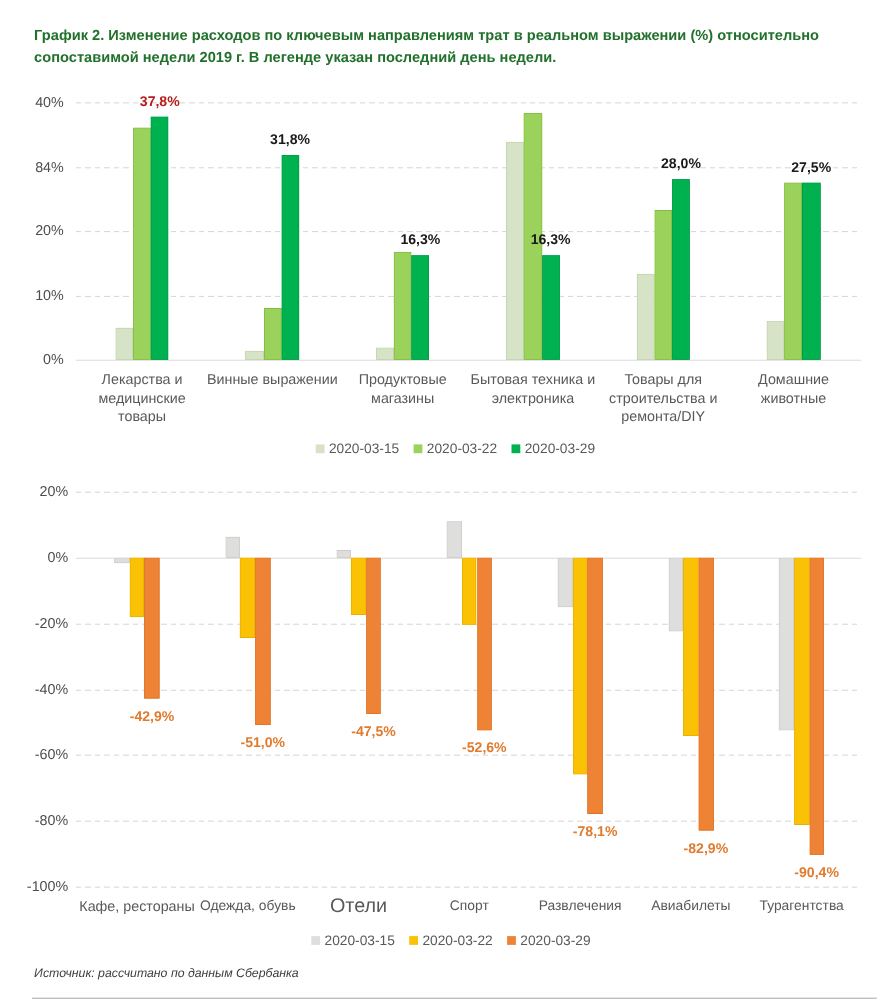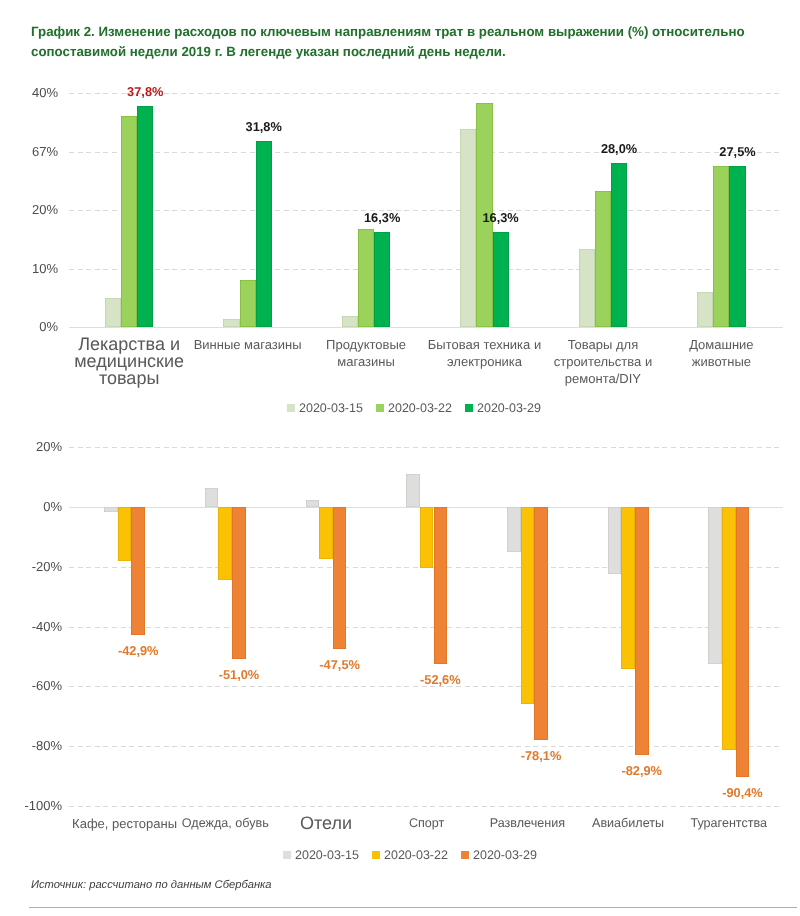--- a/index.html
+++ b/index.html
@@ -40,37 +40,37 @@
   </div>
 
   <div class="chart" id="chart0">
       <div class="axisline" style="left: 69px; top: 327px; width: 714px; background: none rgb(222, 222, 222);"></div>
       <div class="ytick" style="left: 0px; width: 58px; top: 319px;">0%</div>
       <div class="gridline" style="left: 69px; top: 268.5px; width: 714px;"></div>
       <div class="ytick" style="left: 0px; width: 58px; top: 260.5px;">10%</div>
       <div class="gridline" style="left: 69px; top: 210px; width: 714px;"></div>
       <div class="ytick" style="left: 0px; width: 58px; top: 202px;">20%</div>
       <div class="gridline" style="left: 69px; top: 151.5px; width: 714px;"></div>
-      <div class="ytick" style="left: 0px; width: 58px; top: 143.5px;">67%</div>
+      <div class="ytick" style="left: 0px; width: 58px; top: 143.5px;">84%</div>
       <div class="gridline" style="left: 69px; top: 93px; width: 714px;"></div>
       <div class="ytick" style="left: 0px; width: 58px; top: 85px;">40%</div>
       <div class="bar" style="left: 105px; top: 297.75px; width: 16.1px; height: 29.25px; background: rgb(214, 227, 198); box-shadow: rgb(186, 207, 164) 0px 0px 0px 0.6px inset;"></div>
       <div class="bar" style="left: 121.1px; top: 115.815px; width: 16.1px; height: 211.185px; background: rgb(155, 210, 91); box-shadow: rgb(124, 180, 58) 0px 0px 0px 0.6px inset;"></div>
       <div class="bar" style="left: 137.2px; top: 105.87px; width: 16.1px; height: 221.13px; background: rgb(0, 177, 79); box-shadow: rgb(0, 148, 68) 0px 0px 0px 0.6px inset;"></div>
-      <div class="catlabel" style="left: 59.15px; width: 140px; top: 336px; font-size: 18px; line-height: 17px;">
+      <div class="catlabel" style="left: 59.15px; width: 140px; top: 336px; font-size: 13px; line-height: 17px;">
         <div>Лекарства и</div>
         <div>медицинские</div>
         <div>товары</div>
       </div>
       <div class="dlabel" style="left: 105.25px; width: 80px; top: 83.87px; color: #b91c1c;">37,8%</div>
       <div class="bar" style="left: 223.45px; top: 318.81px; width: 16.1px; height: 8.19px; background: rgb(214, 227, 198); box-shadow: rgb(186, 207, 164) 0px 0px 0px 0.6px inset;"></div>
       <div class="bar" style="left: 239.55px; top: 280.2px; width: 16.1px; height: 46.8px; background: rgb(155, 210, 91); box-shadow: rgb(124, 180, 58) 0px 0px 0px 0.6px inset;"></div>
       <div class="bar" style="left: 255.65px; top: 140.97px; width: 16.1px; height: 186.03px; background: rgb(0, 177, 79); box-shadow: rgb(0, 148, 68) 0px 0px 0px 0.6px inset;"></div>
       <div class="catlabel" style="left: 177.6px; width: 140px; top: 336px; font-size: 13px; line-height: 17px;">
-        <div>Винные магазины</div>
+        <div>Винные выражении</div>
       </div>
       <div class="dlabel" style="left: 223.7px; width: 80px; top: 118.97px; color: rgb(26, 26, 26);">31,8%</div>
       <div class="bar" style="left: 341.9px; top: 315.885px; width: 16.1px; height: 11.115px; background: rgb(214, 227, 198); box-shadow: rgb(186, 207, 164) 0px 0px 0px 0.6px inset;"></div>
       <div class="bar" style="left: 358px; top: 228.72px; width: 16.1px; height: 98.28px; background: rgb(155, 210, 91); box-shadow: rgb(124, 180, 58) 0px 0px 0px 0.6px inset;"></div>
       <div class="bar" style="left: 374.1px; top: 231.645px; width: 16.1px; height: 95.355px; background: rgb(0, 177, 79); box-shadow: rgb(0, 148, 68) 0px 0px 0px 0.6px inset;"></div>
       <div class="catlabel" style="left: 296.05px; width: 140px; top: 336px; font-size: 13px; line-height: 17px;">
         <div>Продуктовые</div>
         <div>магазины</div>
       </div>
       <div class="dlabel" style="left: 342.15px; width: 80px; top: 209.645px; color: rgb(26, 26, 26);">16,3%</div>

